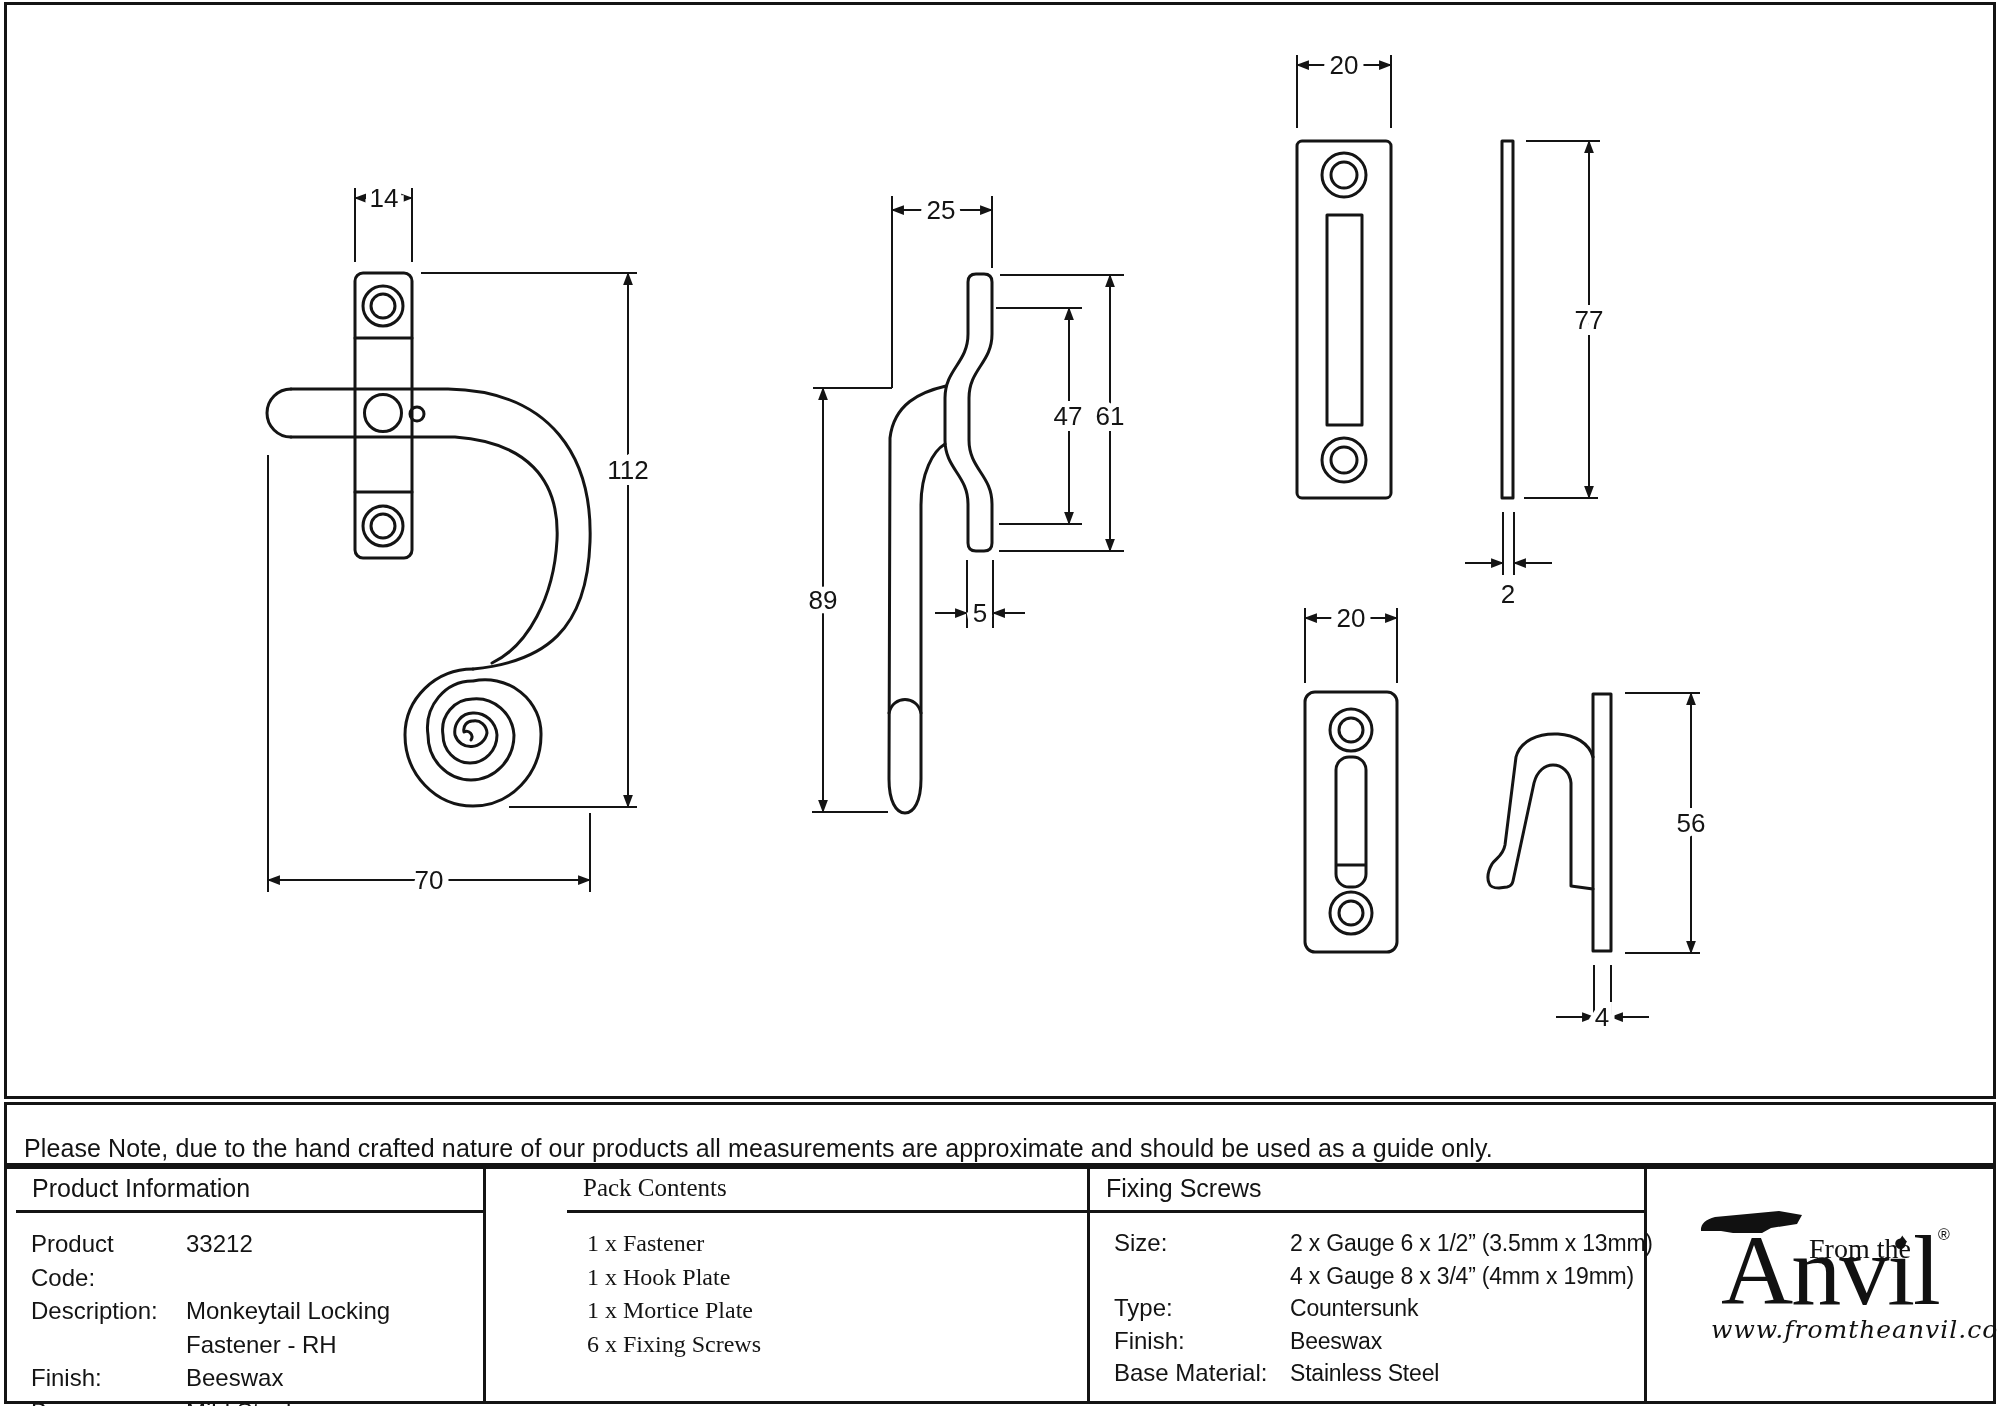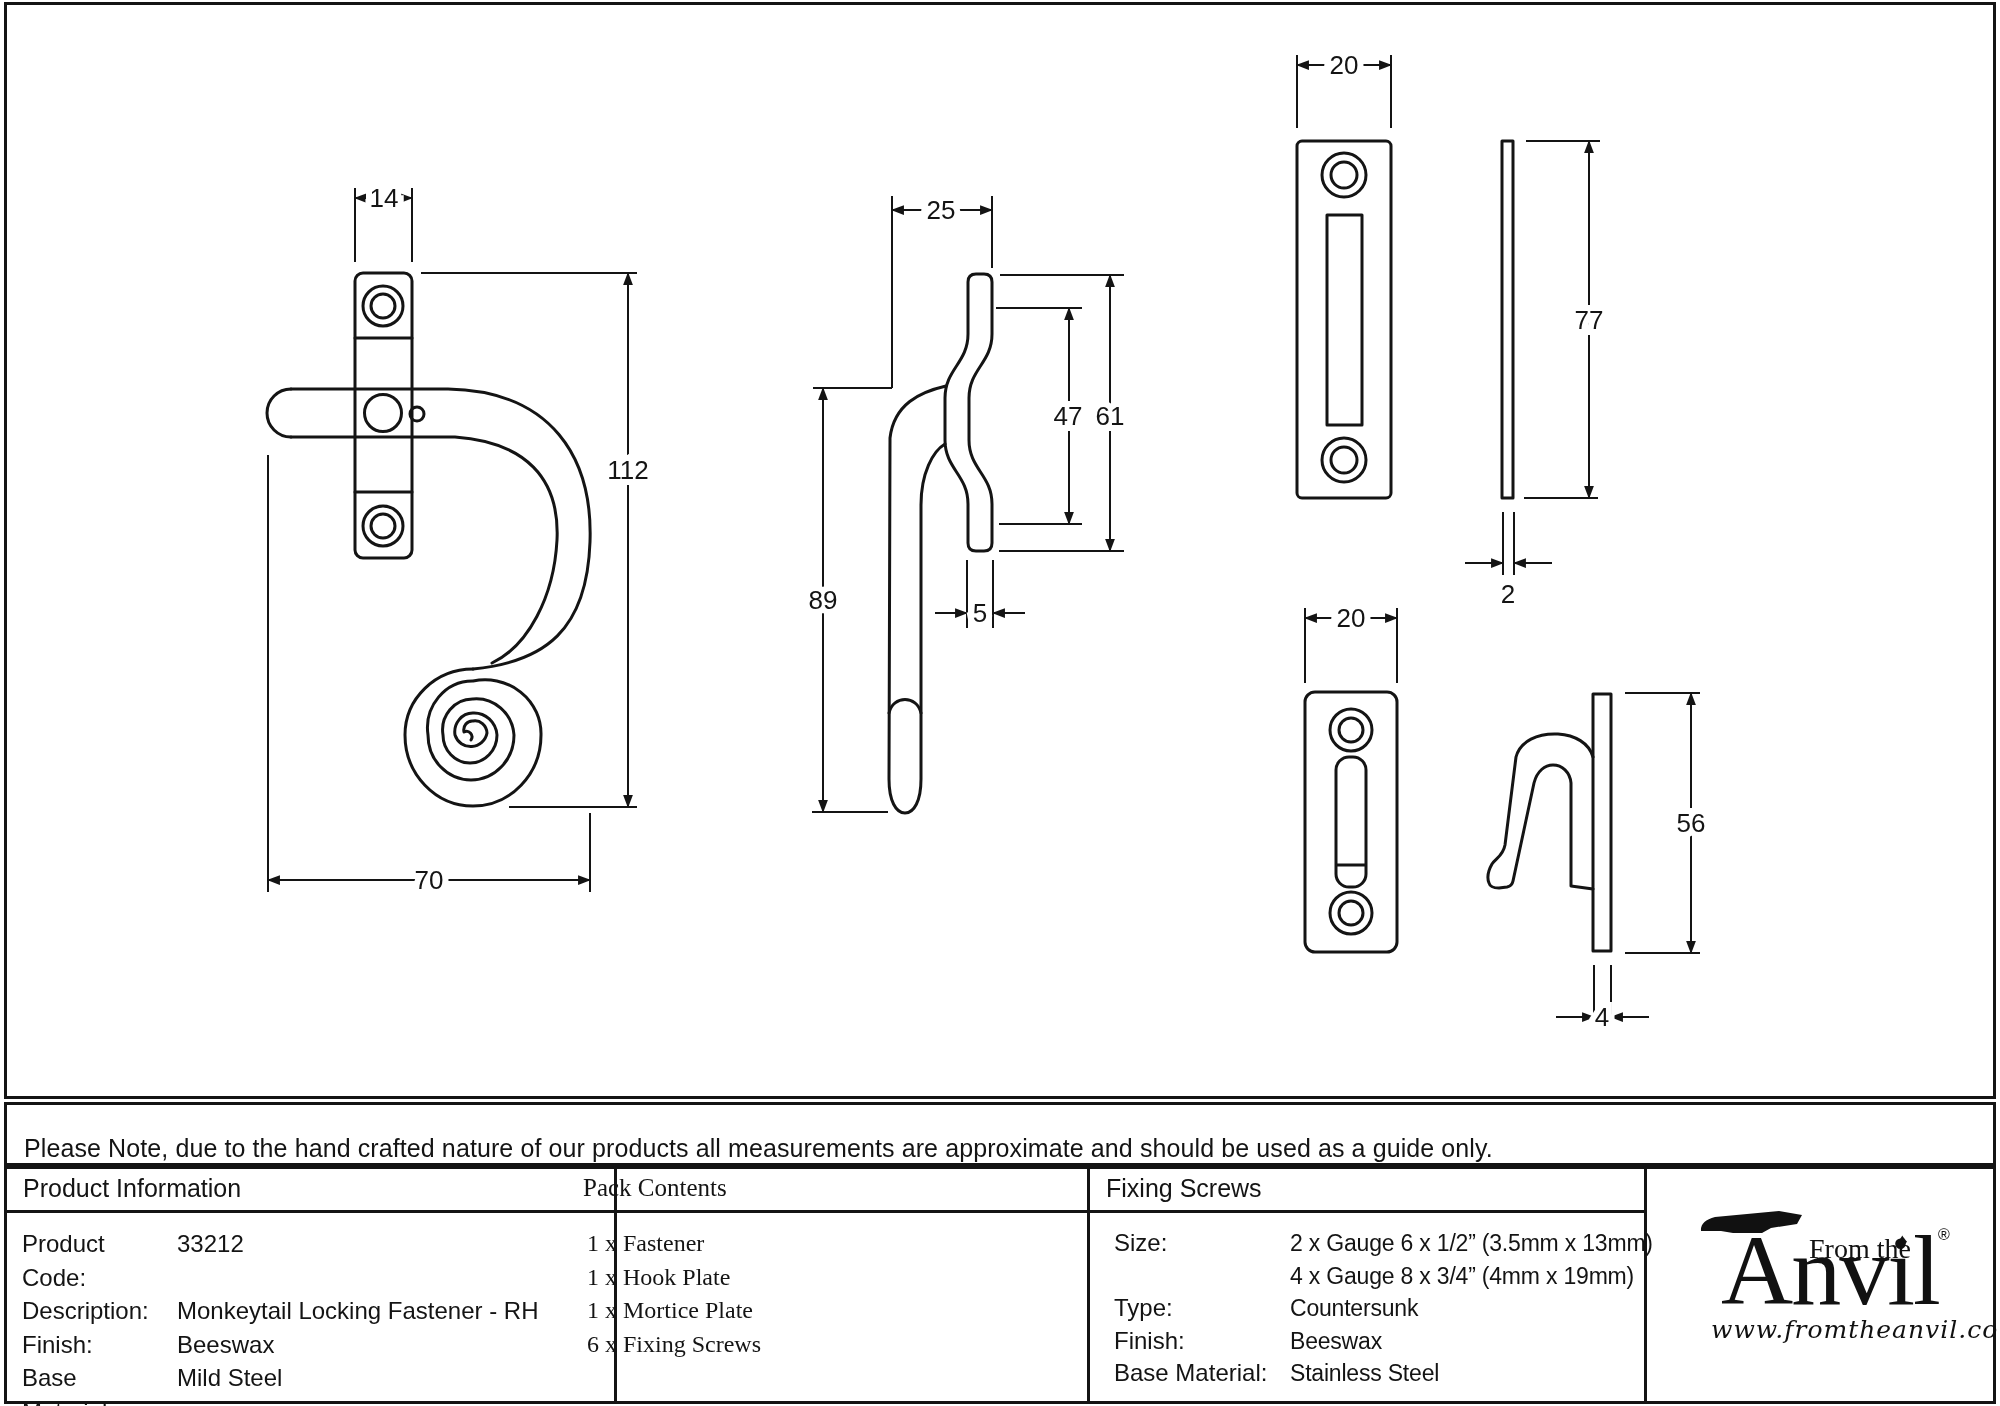--- a/index.html
+++ b/index.html
@@ -7,21 +7,21 @@
     width:2000px;height:1406px;background:#fff;position:relative;
     font-family:"Liberation Sans",sans-serif;color:#141414;overflow:hidden;
   }
   .box{position:absolute;border:3px solid #141414;box-sizing:border-box;}
   #drawing-area{left:4px;top:2px;width:1992px;height:1097px;}
   #drawing-svg{position:absolute;left:0;top:0;}
   #note-box{left:4px;top:1102px;width:1992px;height:64px;display:flex;align-items:flex-end;}
   #note-box .note-text{font-size:25px;padding-left:17px;letter-spacing:0.1px;}
   #table-box{left:4px;top:1166px;width:1992px;height:238px;}
   .col{position:absolute;top:0;bottom:0;border-right:3px solid #141414;box-sizing:border-box;}
-  #col-product{left:0;width:610px;}
+  #col-product{left:9px;width:470px;}
   #col-pack{left:560px;width:523px;font-family:Liberation Serif, serif;}
   #col-fixing{left:1083px;width:557px;}
   #col-logo{left:1640px;right:0;border-right:none;}
   .col-header{height:36px;border-bottom:3px solid #141414;font-size:25px;padding:5px 0 0 16px;box-sizing:content-box;}
   .col-body{font-size:24px;}
   #col-product .col-body{padding:14px 0 0 15px;}
   #col-pack .col-body{padding:14px 0 0 20px;}
   #col-fixing .col-body{padding:14px 0 0 24px;}
   .kv{display:grid;grid-template-columns:135px auto;line-height:33.5px;gap:20px;}
   .kv3{display:grid;grid-template-columns:176px auto;line-height:32.5px;}

